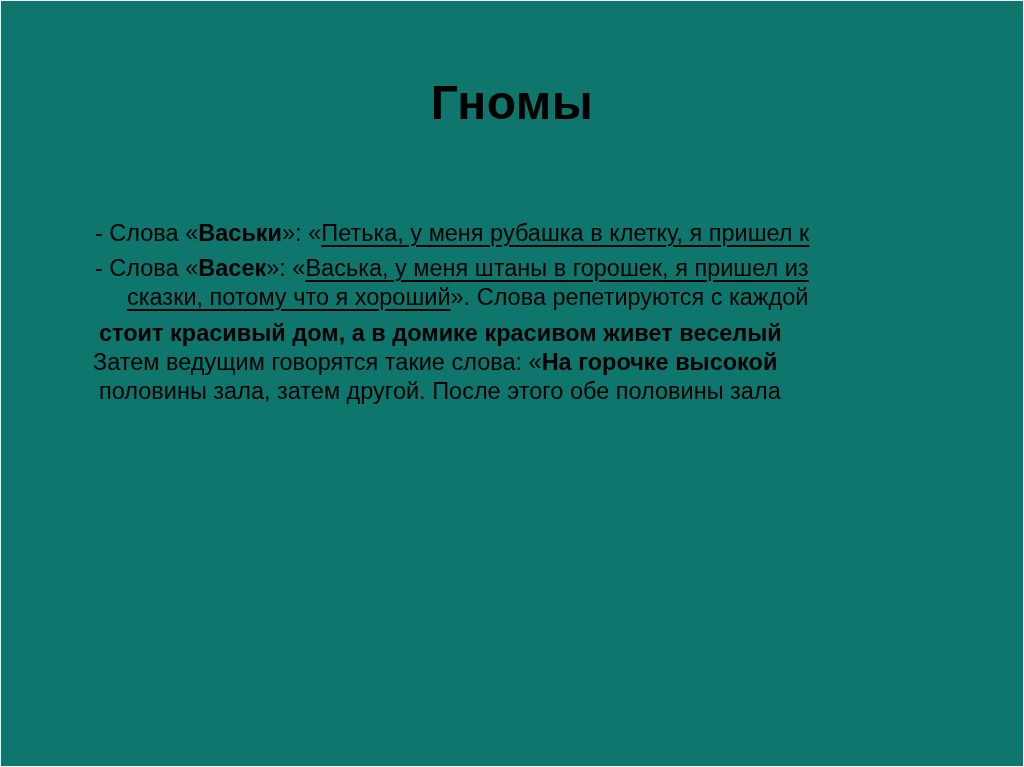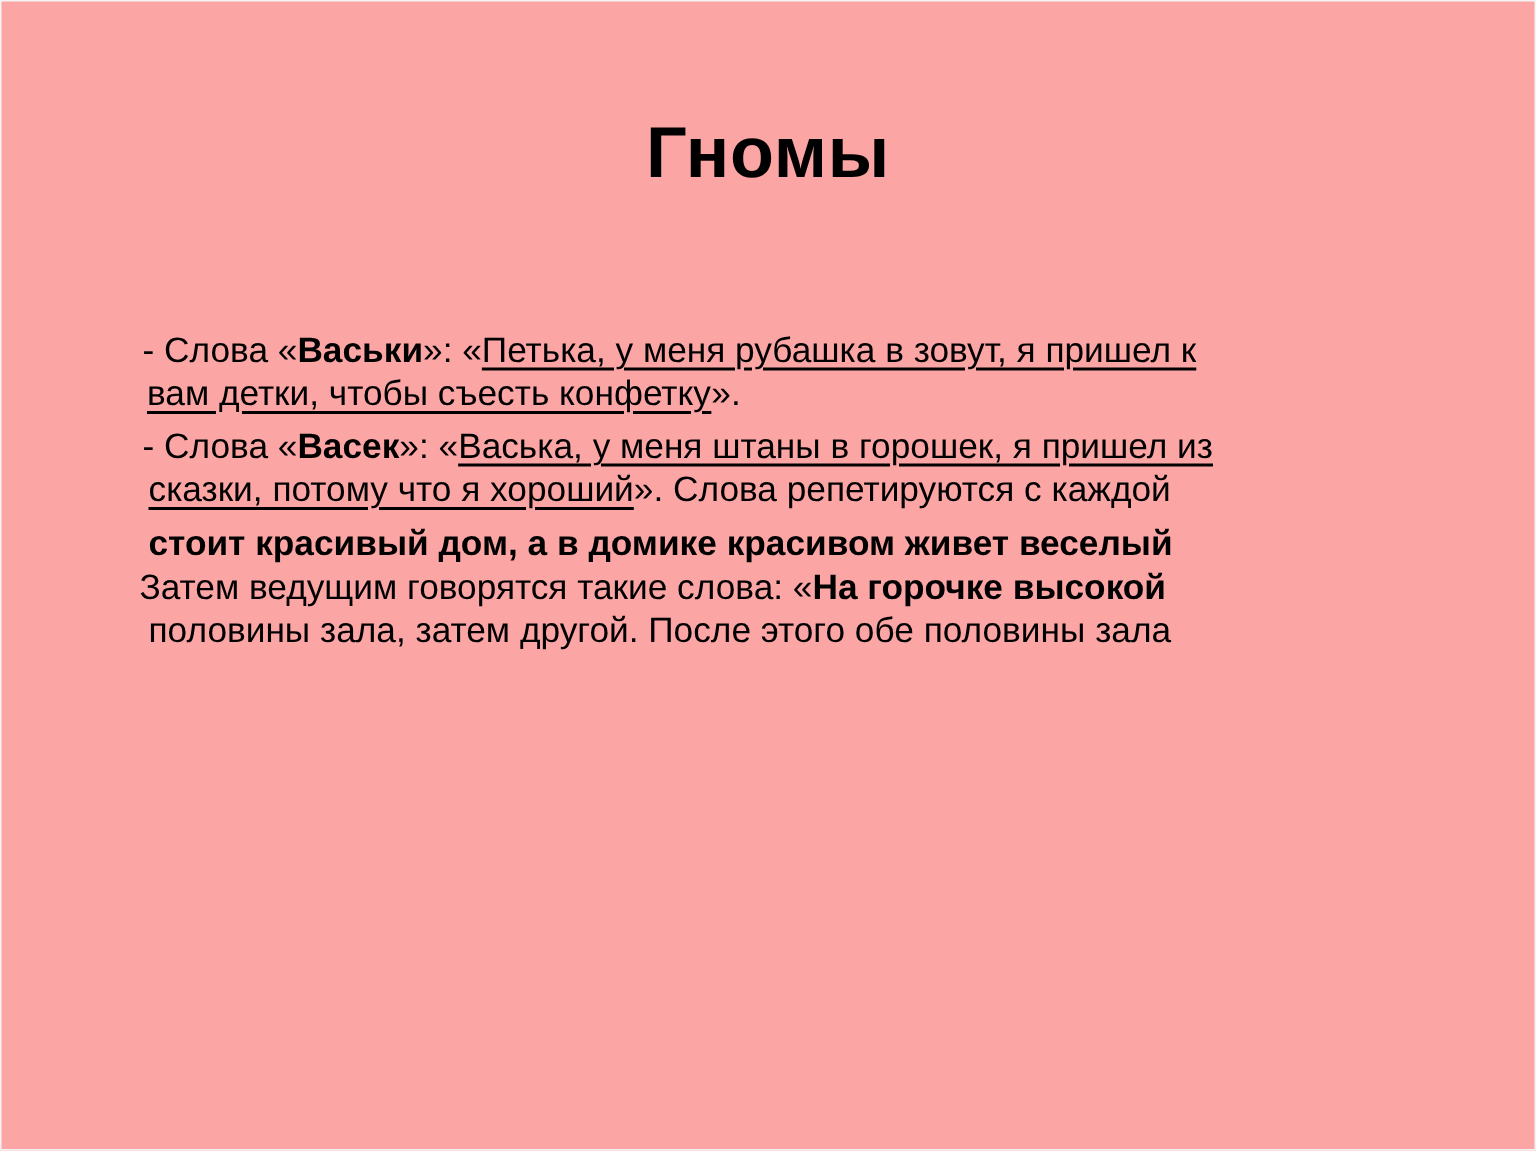--- a/index.html
+++ b/index.html
@@ -13,21 +13,21 @@
       overflow: hidden;
       position: relative;
       font-family: "Liberation Sans", "DejaVu Sans", sans-serif;
       color: #000000;
     }
     .slide {
       position: absolute;
       left: 0; top: 0;
       width: 1022px; height: 765px;
       border: 1px solid #f4f4f4;
-      background: #fca5a5;
+      background: #0f766e;
     }
     .title {
       position: absolute;
       left: 0; right: 0;
       top: 66px;
       text-align: center;
       font-size: 48px;
       font-weight: bold;
       letter-spacing: 0.5px;
       line-height: 72px;
@@ -46,39 +46,38 @@
       white-space: nowrap;
     }
     .para .line {
       display: block;
       height: 29px;
     }
     .p1 { padding-left: 12px; }
     .p2 { margin-top: 7px; padding-left: 8px; }
     .p2 .cont { margin-left: -1px; padding-left: 4px; }
     .p3 { margin-top: 6px; padding-left: 8px; }
-    .p3 .cont { padding-left: 4px; }
+    .p3 .cont { padding-left: 4px; margin-left: 28px; }
     .p4 { margin-top: 7px; padding-left: 6px; }
     .p4 .cont { padding-left: 6px; }
     .u { text-decoration: underline; text-underline-offset: 4px; text-decoration-thickness: 2px; }
     b { font-weight: bold; }
   </style>
 </head>
 <body>
 
 <div class="slide">
 
   <h1 class="title">Гномы</h1>
 
   <div class="body-text">
 
 
     <p class="para p2">
-      <span class="line"><span>- Слова «</span><b>Васьки</b><span>»: «</span><span class="u">Петька, у меня рубашка в зовут, я пришел к</span></span>
-      <span class="line cont"><span class="u">вам детки, чтобы съесть конфетку</span><span>».</span></span>
+      <span class="line"><span>- Слова «</span><b>Васьки</b><span>»: «</span><span class="u">Петька, у меня рубашка в клетку, я пришел к</span></span>
     </p>
 
     <p class="para p3">
       <span class="line"><span>- Слова «</span><b>Васек</b><span>»: «</span><span class="u">Васька, у меня штаны в горошек, я пришел из</span></span>
       <span class="line cont"><span class="u">сказки, потому что я хороший</span><span>». Слова репетируются с каждой</span></span>
     </p>
 
     <p class="para p4">
       <span class="line cont"><b>стоит красивый дом, а в домике красивом живет веселый</b></span>
       <span class="line"><span>Затем ведущим говорятся такие слова: «</span><b>На горочке высокой</b></span>

